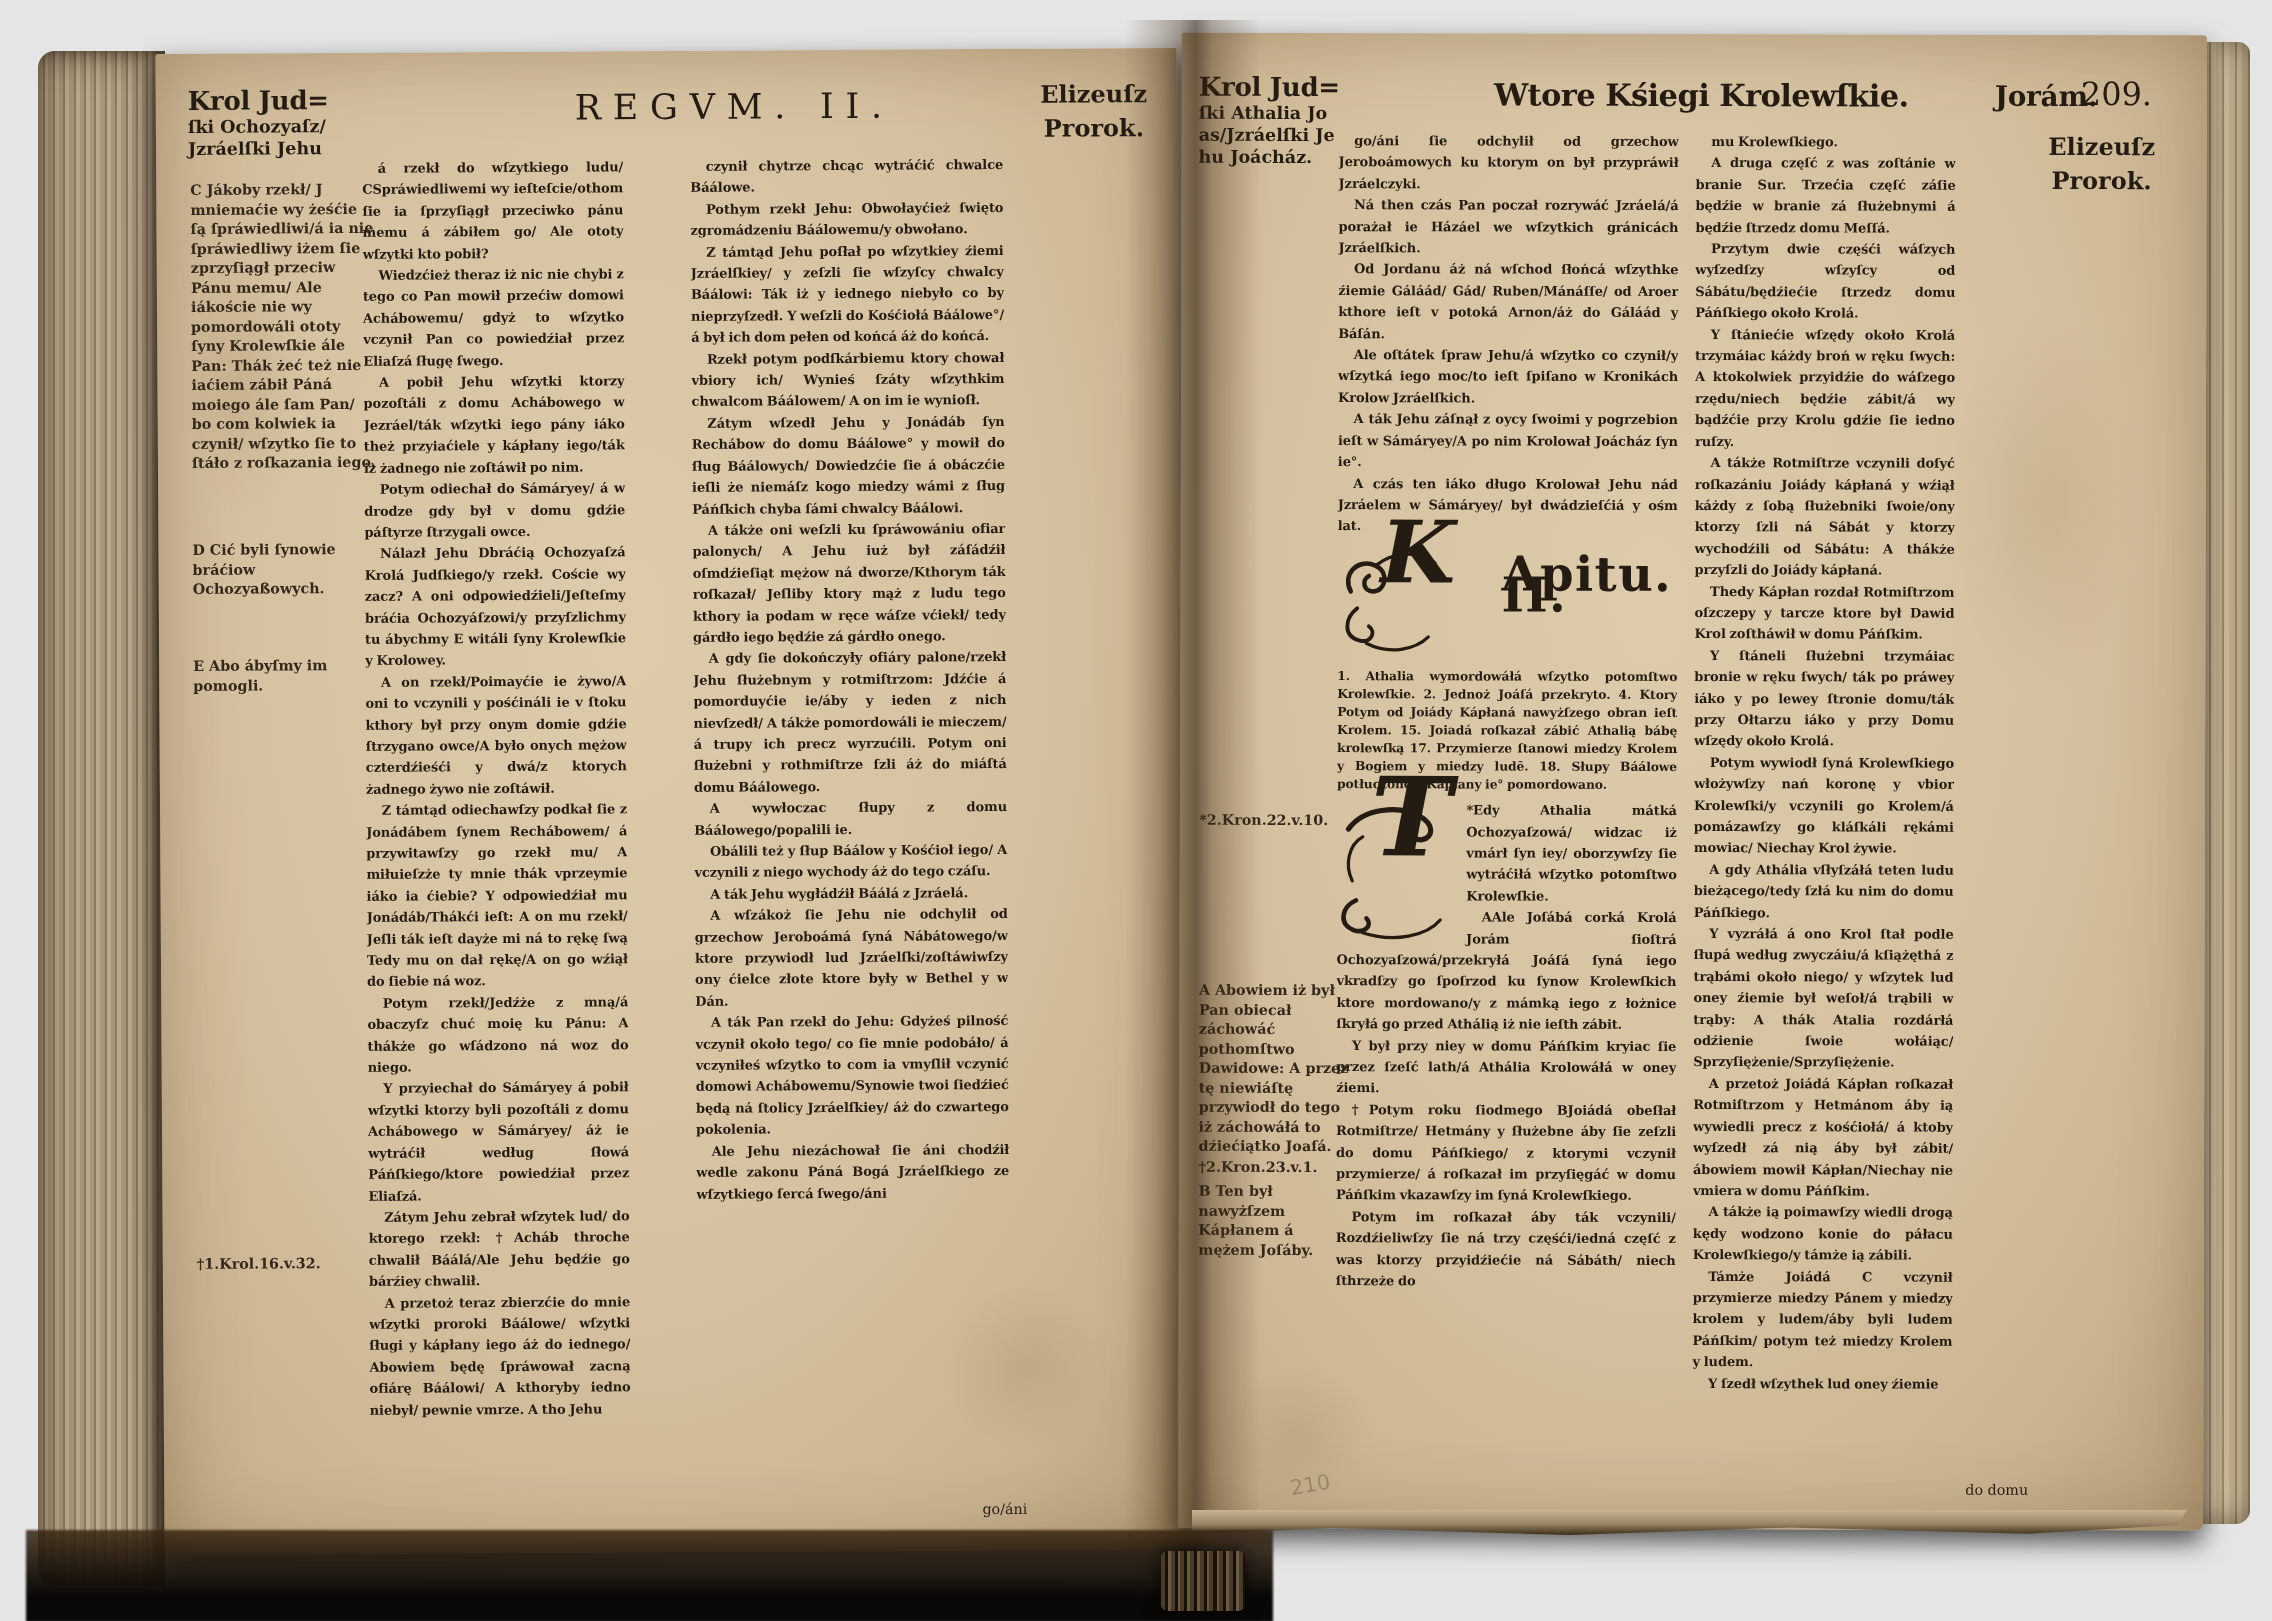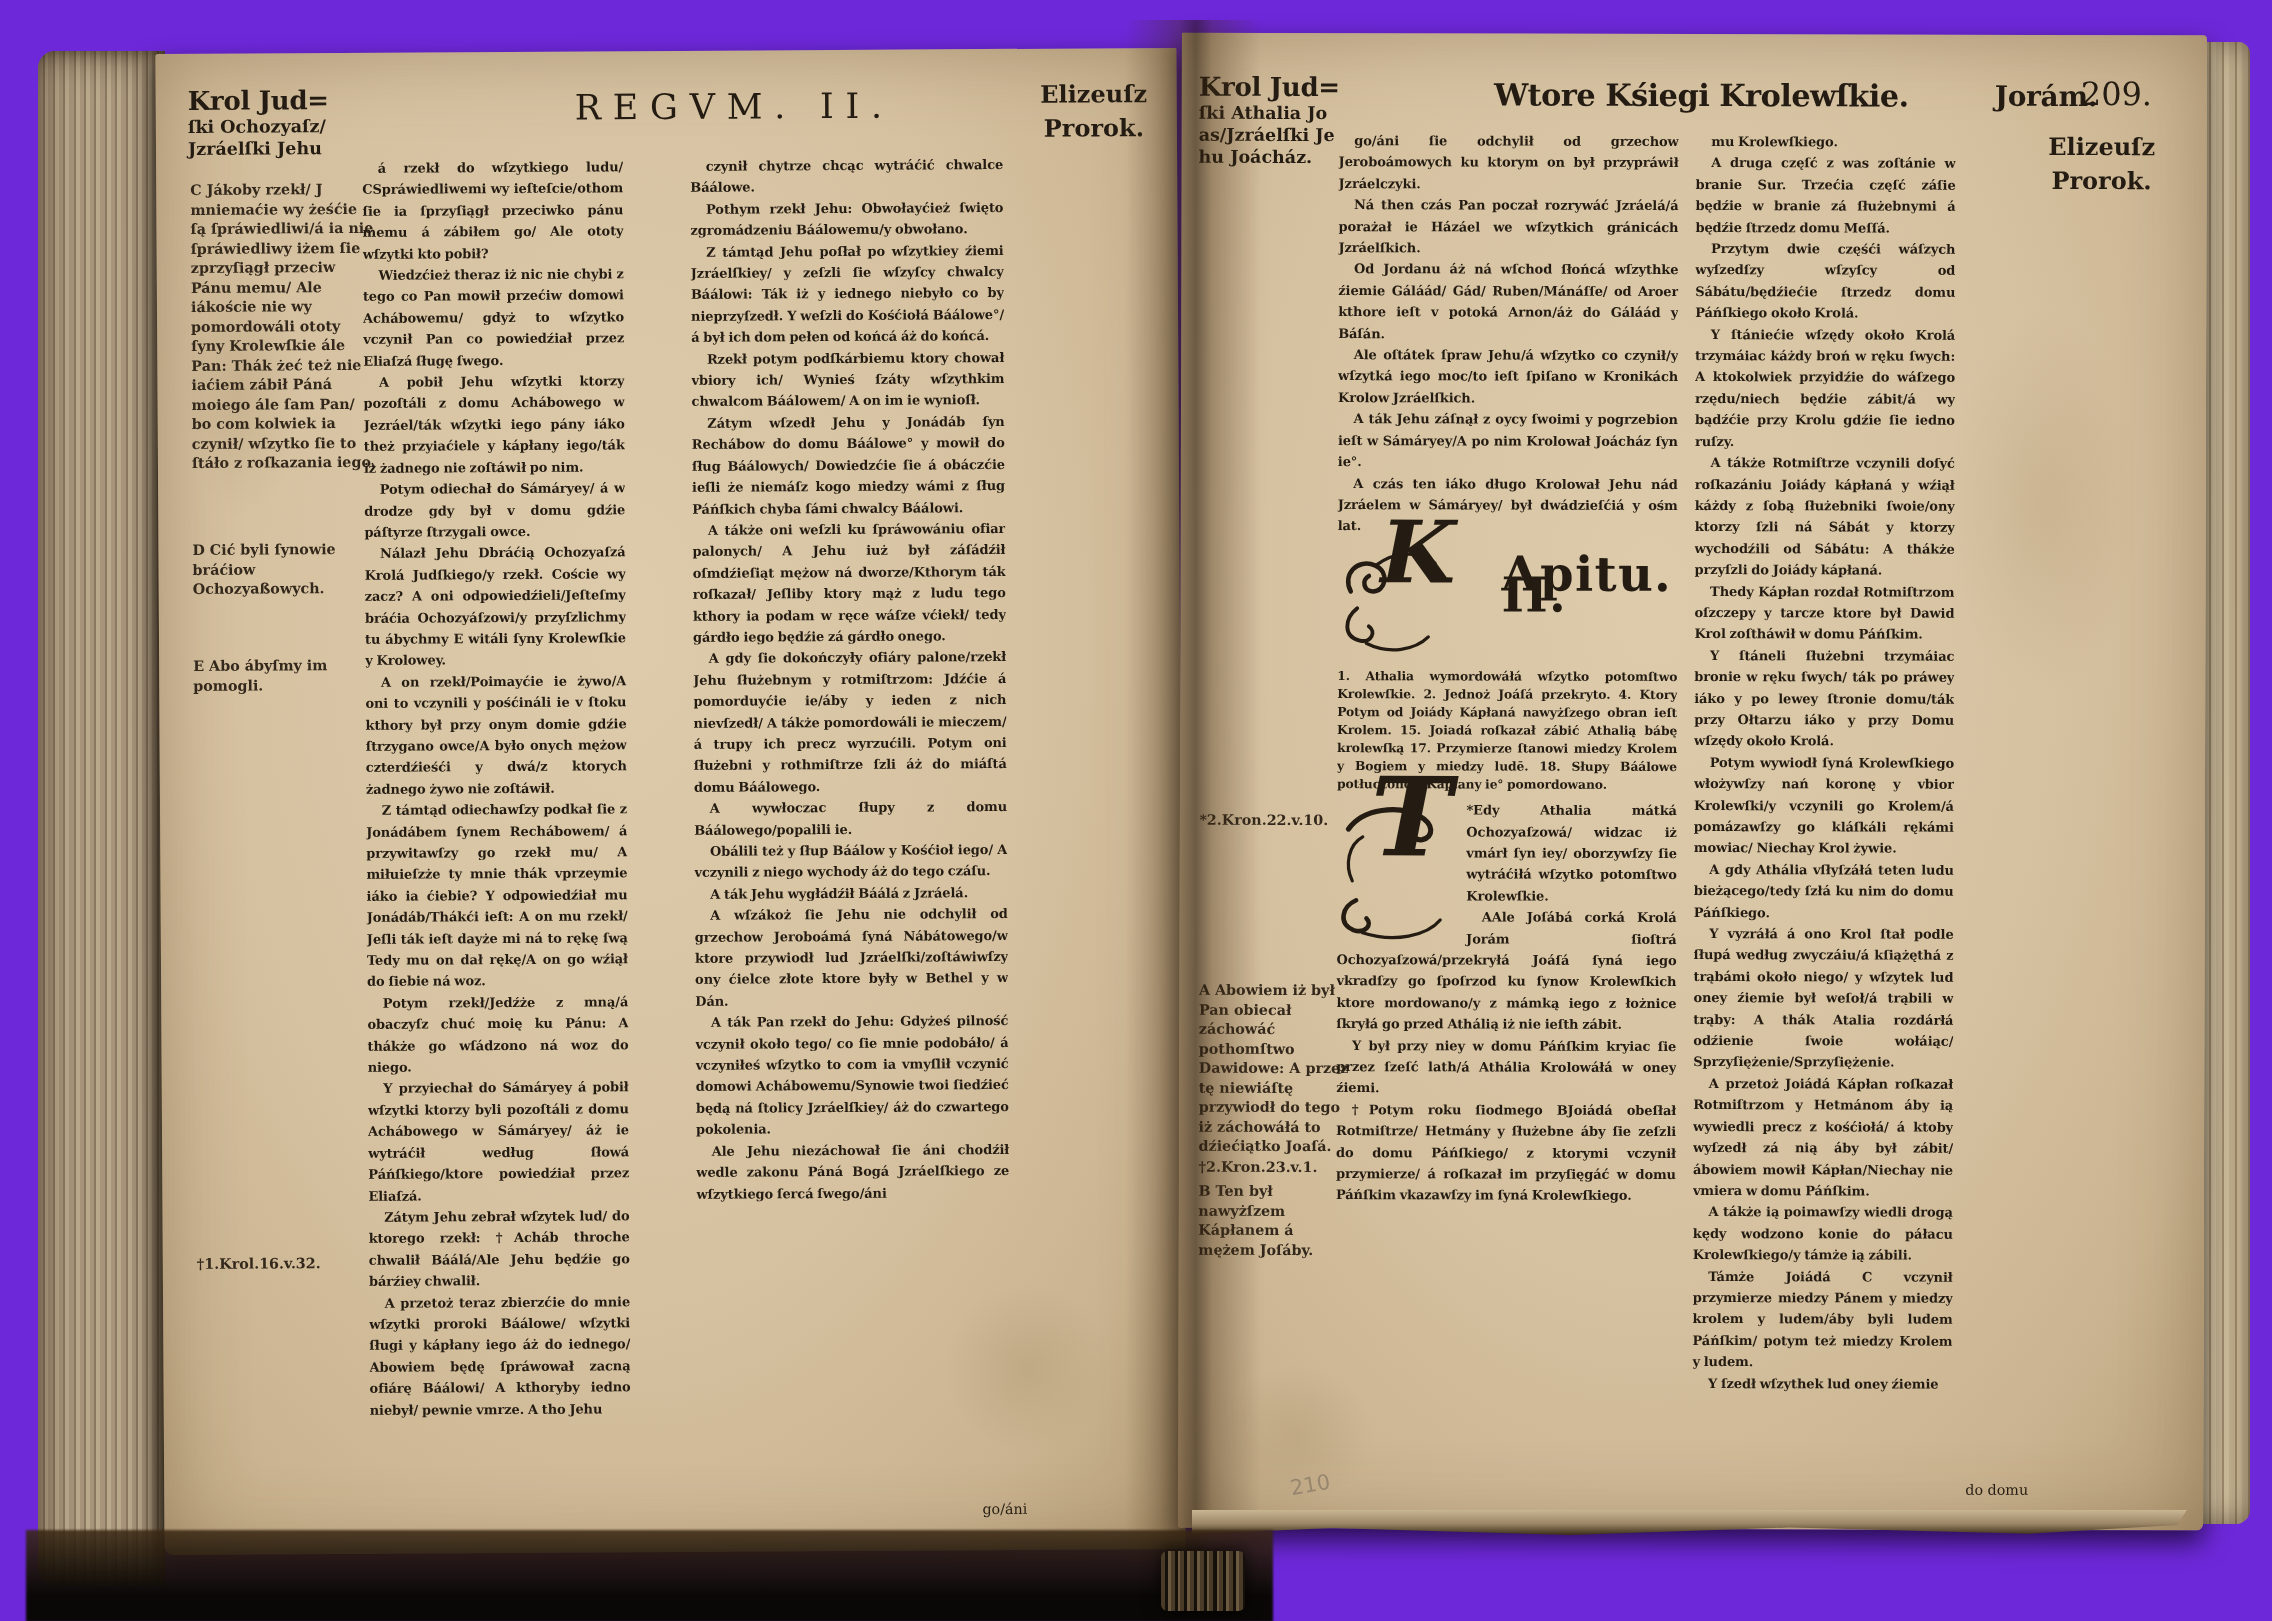--- a/index.html
+++ b/index.html
@@ -1,16 +1,16 @@
 <!DOCTYPE html>
 <html style="font-size:10.4px"><head>
 <meta charset="utf-8">
 <style>
   html,body{margin:0;padding:0;background:#0a0806;}
-  .stage{position:relative;width:2273px;height:1621px;background:#6d28d9;overflow:hidden;
+  .stage{position:relative;width:2273px;height:1621px;background:#e5e5e5;overflow:hidden;
          font-family:"DejaVu Serif", serif;color:#241c12;}
   
   .edge-left{position:absolute;left:38px;top:51px;width:127px;height:1535px;
     background:repeating-linear-gradient(90deg,#a7947a 0 4.5px,#8b7860 4.5px 6.5px,#bba98c 6.5px 10.4px);
     border-radius:17px 0 0 19.5px;
     box-shadow:inset 0 0 39px rgba(30,18,6,.6), inset -9px 0 14.3px rgba(40,25,10,.5);}
   .edge-right{position:absolute;left:2164px;top:42px;width:86px;height:1482px;
     background:repeating-linear-gradient(90deg,#c4b292 0 5.8px,#a08c6d 5.8px 7.8px,#d0bf9e 7.8px 13px);
     border-radius:0 11.7px 14.3px 0;
     box-shadow:inset 0 0 30px rgba(40,26,10,.55);}
@@ -240,20 +240,21 @@
       </div>
 
       <div>
 
           <p class="para"><span>AAle Joſábá corká Krolá Jorám ſioſtrá Ochozyaſzowá/przekryłá Joáſá ſyná iego vkradſzy go ſpoſrzod ku ſynow Krolewſkich ktore mordowano/y z mámką iego z łożnice ſkryłá go przed Athálią iż nie ieſth zábit.</span></p>
 
           <p class="para"><span>Y był przy niey w domu Páńſkim kryiac ſie przez ſzeſć lath/á Athália Krolowáłá w oney źiemi.</span></p>
 
           <p class="para"><span>†Potym roku ſiodmego BJoiádá obeſłał Rotmiſtrze/ Hetmány y ſłużebne áby ſie zeſzli do domu Páńſkiego/ z ktorymi vczynił przymierze/ á roſkazał im przyſięgáć w domu Páńſkim vkazawſzy im ſyná Krolewſkiego.</span></p>
 
+          <p class="para"><span>Potym im roſkazał áby ták vczynili/ Rozdźieliwſzy ſie ná trzy częśći/iedná częſć z was ktorzy przyidźiećie ná Sábáth/ niech ſthrzeże do</span></p>
         </div>
     </div>
 
     <div class="col col4">
 
         <p class="para"><span>mu Krolewſkiego.</span></p>
 
         <p class="para"><span>A druga częſć z was zoſtánie w branie Sur. Trzećia częſć záſie będźie w branie zá ſłużebnymi á będźie ſtrzedz domu Meſſá.</span></p>
 
         <p class="para"><span>Przytym dwie częśći wáſzych wyſzedſzy wſzyſcy od Sábátu/będźiećie ſtrzedz domu Páńſkiego około Krolá.</span></p>

